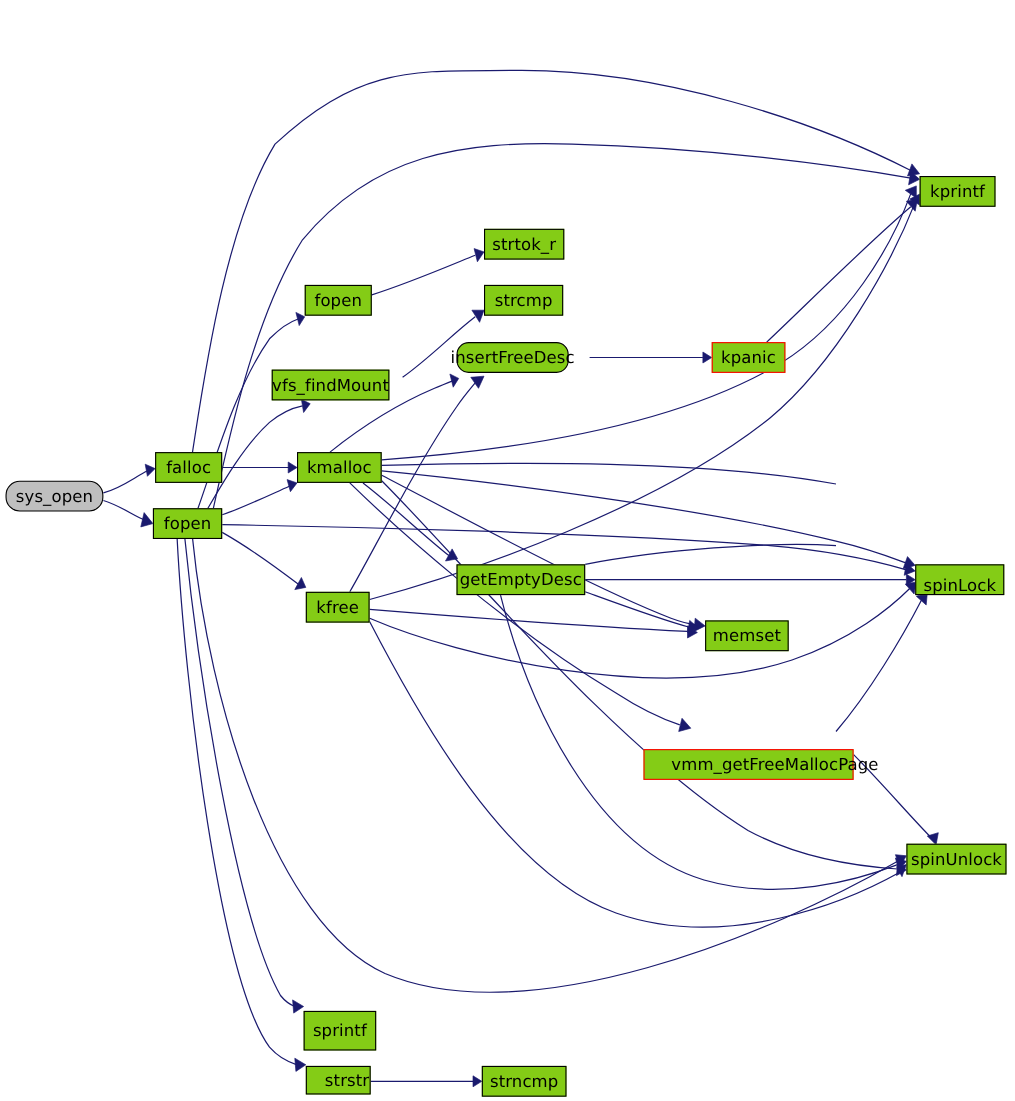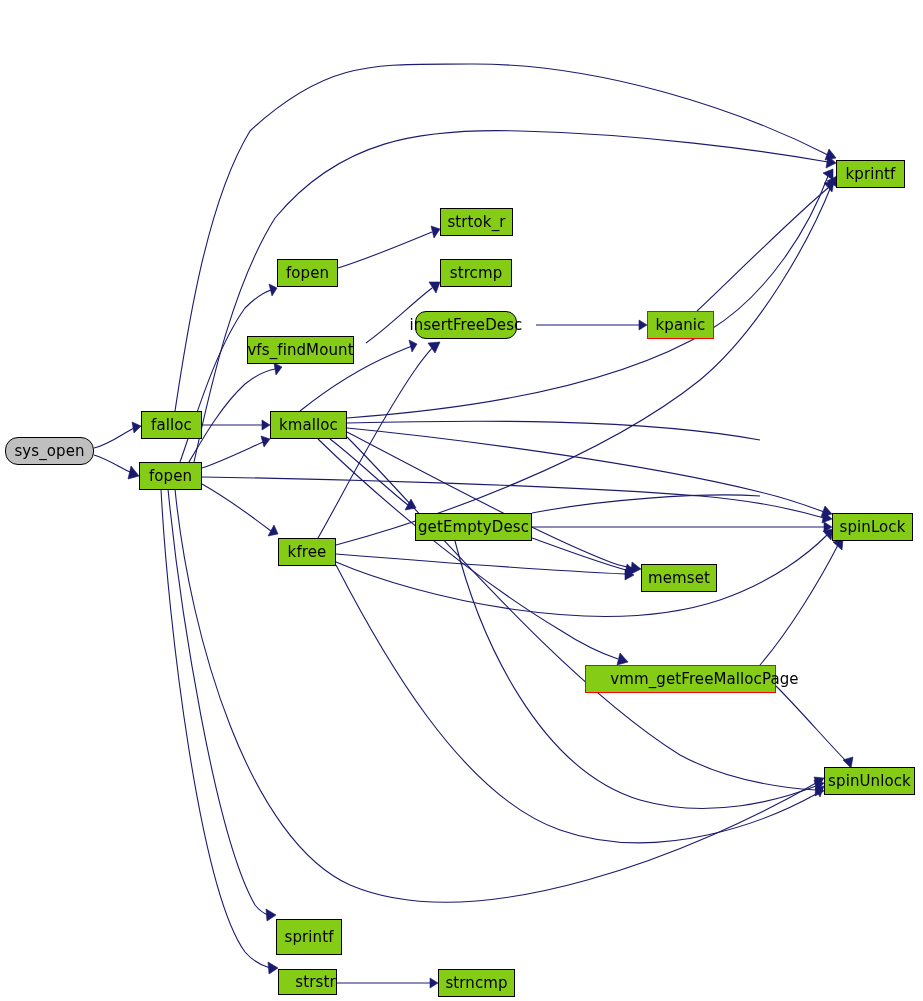--- a/index.html
+++ b/index.html
@@ -290,29 +290,29 @@
   </div>
 
   <div class="node" style="left:641px; top:564px; width:76px; height:28px;">
     <span class="node-label">memset</span>
   </div>
 
   <div class="node highlight" style="left:647px; top:311px; width:67px; height:28px;">
     <span class="node-label">kpanic</span>
   </div>
 
-  <div class="node highlight" style="left:585px; top:665px; width:191px; height:28px;padding-left:48px;">
+  <div class="node highlight" style="left:585px; top:681px; width:191px; height:28px;padding-left:48px;">
     <span class="node-label">vmm_getFreeMallocPage</span>
   </div>
 
   <div class="node" style="left:836px; top:160px; width:69px; height:28px;">
     <span class="node-label">kprintf</span>
   </div>
 
-  <div class="node" style="left:832px; top:513px; width:81px; height:28px;">
+  <div class="node" style="left:832px; top:513px; width:81px; height:28px;align-items:flex-end;">
     <span class="node-label">spinLock</span>
   </div>
 
   <div class="node" style="left:824px; top:767px; width:91px; height:28px;">
     <span class="node-label">spinUnlock</span>
   </div>
 
   <div class="node" style="left:276px; top:919px; width:66px; height:36px;">
     <span class="node-label">sprintf</span>
   </div>

